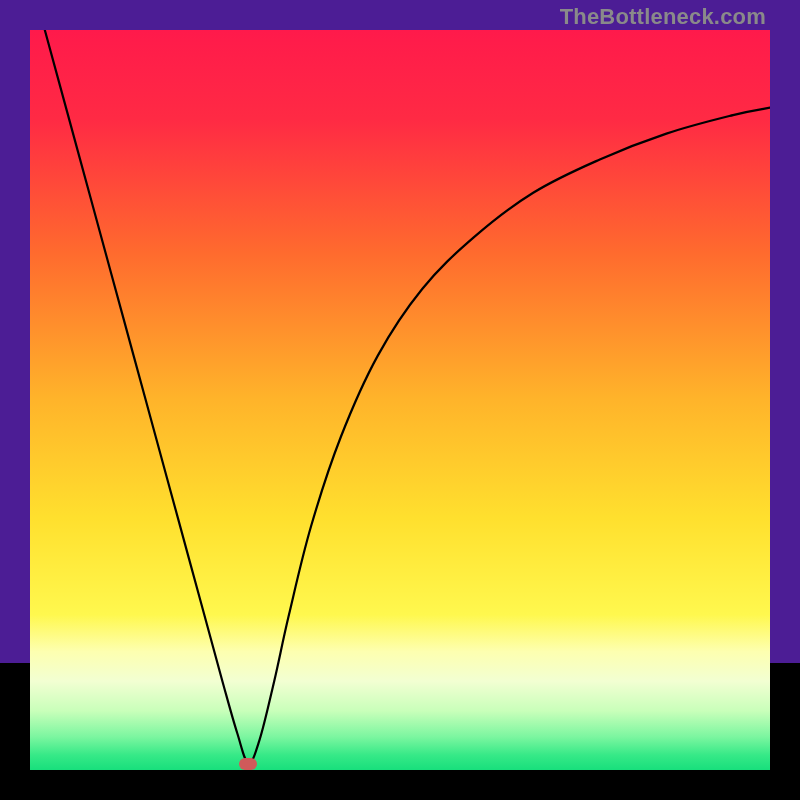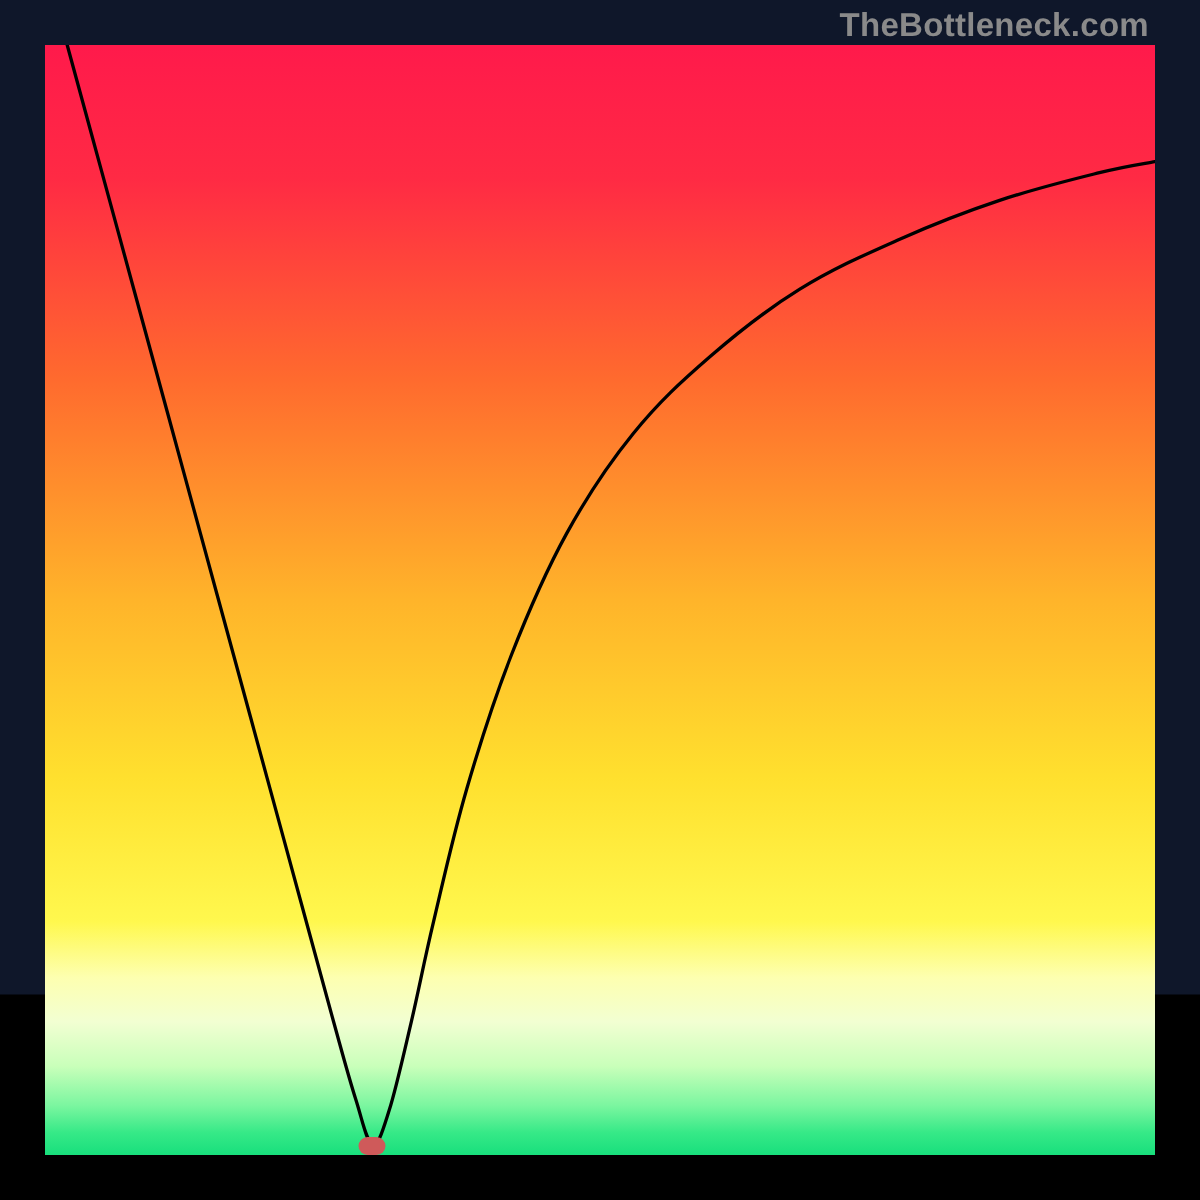--- a/index.html
+++ b/index.html
@@ -9,21 +9,21 @@
     height: 800px;
     background: #000;
     overflow: hidden;
   }
   .frame {
     position: absolute;
     left: 0;
     top: 0;
     width: 800px;
     height: 663px;
-    background: #0f172a;
+    background: #4c1d95;
   }
   .plot {
     position: absolute;
     left: 30px;
     top: 30px;
     width: 740px;
     height: 740px;
     overflow: hidden;
   }
   .gradient {

